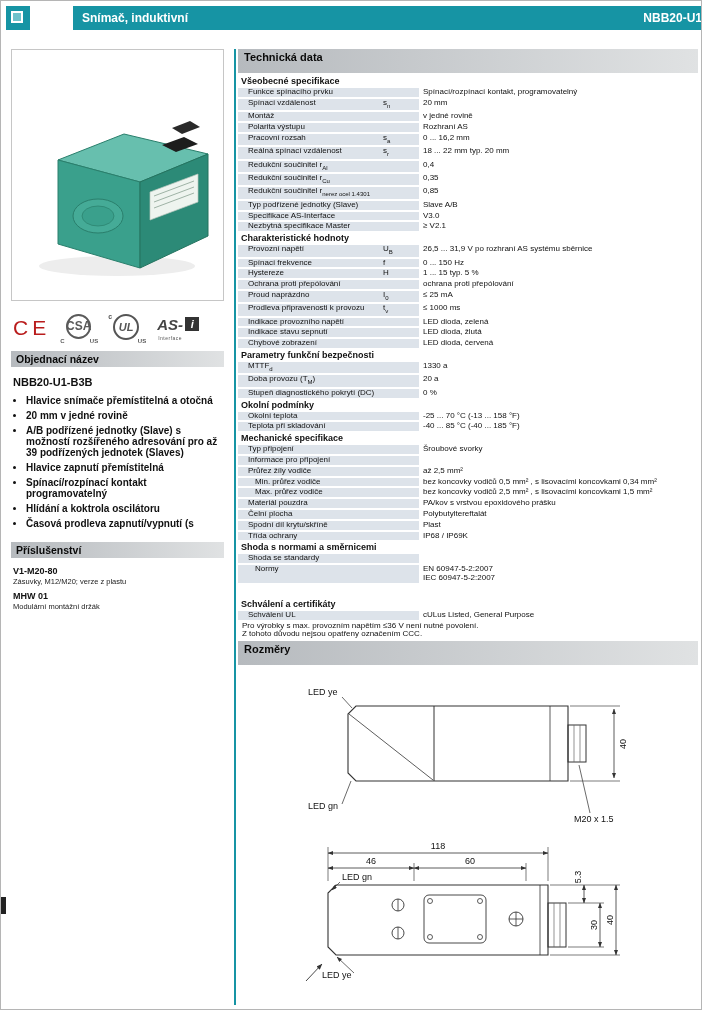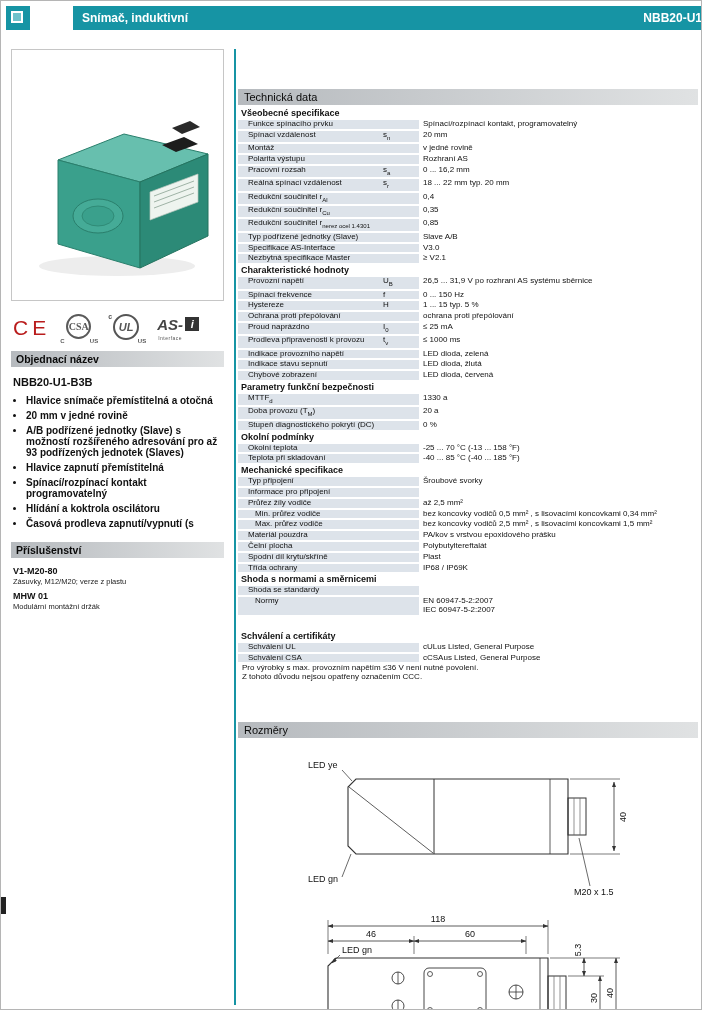--- a/index.html
+++ b/index.html
@@ -13,21 +13,21 @@
             color:#fff; font-size:12px; font-weight:bold; display:flex; justify-content:space-between;
             align-items:center; padding:0 9px;margin-left:41px; }
 
   
   .leftcol { position:absolute; left:10px; top:48px; width:213px; }
   .product-frame { width:213px; height:252px; border:1px solid #c6c6c6; background:#fff; }
   .certs { margin:10px 0 6px 2px; height:34px; display:flex; align-items:center; gap:12px; }
   .ce { font-size:21px; color:#b91c1c; letter-spacing:4px; }
   .csa { position:relative; width:34px; height:31px; }
   .csa-main { position:absolute; left:4px; top:1px; width:25px; height:25px; border:2px solid #5a5a5a; border-radius:50%;
-              font-size:10px; font-weight:bold; color:#5a5a5a; display:flex; align-items:center; justify-content:center;font-family:Liberation Serif, serif; }
+              font-size:12px; font-weight:bold; color:#5a5a5a; display:flex; align-items:center; justify-content:center; }
   .csa-c  { position:absolute; left:-2px; bottom:0; font-size:6px; font-weight:bold; color:#5a5a5a; }
   .csa-us { position:absolute; right:-2px; bottom:0; font-size:6px; font-weight:bold; color:#5a5a5a; }
   .ulm { position:relative; width:37px; height:31px; }
   .ul-main { position:absolute; left:5px; top:1px; width:26px; height:26px; border:2px solid #555; border-radius:50%;
              font-size:11px; font-weight:bold; font-style:italic; color:#555; display:flex; align-items:center; justify-content:center; }
   .ul-c  { position:absolute; left:0; top:0; font-size:7px; font-weight:bold; color:#555; }
   .ul-us { position:absolute; right:-1px; bottom:0; font-size:6px; font-weight:bold; color:#555; }
   .asi { position:relative; width:50px; height:28px; }
   .asi-as  { position:absolute; left:0; top:2px; font-size:15px; font-weight:bold; font-style:italic; color:#454545; }
   .asi-box { position:absolute; left:28px; top:3px; width:14px; height:14px; background:#333; color:#fff;
@@ -42,22 +42,22 @@
   .features li { font-size:10px; font-weight:bold; line-height:11px; margin-bottom:4px; }
   .acc-bar { margin-top:13px; }
   .acc { margin:8px 0 0 2px; }
   .acc-code { font-size:9px; font-weight:bold; line-height:11px; }
   .acc-desc { font-size:7.5px; color:#222; line-height:10px; margin-bottom:4px; }
   .spine-mark { position:absolute; left:0; top:896px; width:5px; height:17px; background:#222; }
 
   
   .vline { position:absolute; left:233px; top:48px; width:2px; height:956px; background:var(--teal,#1694a4); }
   .rightcol { position:absolute; left:237px; top:48px; width:460px; }
-  .sec-bar2 { width:460px; height:16px; line-height:16px; padding-left:6px; font-size:11px; font-weight:normal;
-              background:linear-gradient(90deg,var(--bar1,#b6babe),var(--bar2,#e0e2e3)); color:#0a0a0a;margin-top:40px; }
+  .sec-bar2 { width:460px; height:24px; line-height:16px; padding-left:6px; font-size:11px; font-weight:bold;
+              background:linear-gradient(90deg,var(--bar1,#b6babe),var(--bar2,#e0e2e3)); color:#0a0a0a; }
   #tech-table { margin-top:3px; font-size:8px; }
   .tsec { font-size:9px; font-weight:bold; line-height:10px; margin:2px 0 2px 3px; }
   .tgap { height:12px; }
   .trow { display:flex; margin-bottom:2px; line-height:8.8px; }
   .tkey { display:flex; width:181px; flex-shrink:0; background:var(--shade,#dde3ea); }
   .tlabel { flex:1; padding-left:10px; }
   .tlabel.indent { padding-left:17px; }
   .tsym { width:36px; flex-shrink:0; }
   .tval { flex:1; padding-left:4px; }
   sub { font-size:6px; }
@@ -115,21 +115,21 @@
         <span class="asi-box">i</span>
         <span class="asi-sub">Interface</span>
       </span>
     </div>
 
     <div class="sec-bar order-bar">Objednací název</div>
     <div class="order-code">NBB20-U1-B3B</div>
     <ul class="features" id="features">
         <li class="feature">Hlavice snímače přemístitelná a otočná</li>
         <li class="feature">20 mm v jedné rovině</li>
-        <li class="feature">A/B podřízené jednotky (Slave) s možností rozšířeného adresování pro až 93 podřízených jednotek (Slaves)</li>
+        <li class="feature">A/B podřízené jednotky (Slave) s možností rozšířeného adresování pro až 39 podřízených jednotek (Slaves)</li>
         <li class="feature">Hlavice zapnutí přemístitelná</li>
         <li class="feature">Spínací/rozpínací kontakt programovatelný</li>
         <li class="feature">Hlídání a koktrola oscilátoru</li>
         <li class="feature">Časová prodleva zapnutí/vypnutí (s</li>
       </ul>
 
     <div class="sec-bar acc-bar">Příslušenství</div>
     <div class="acc">
       <div class="acc-code">V1-M20-80</div>
       <div class="acc-desc">Zásuvky, M12/M20; verze z plastu</div>
@@ -483,29 +483,20 @@
         </div>
         <div class="tgap"></div>
         <div class="tsec">Schválení a certifikáty</div>
         <div class="trow">
           <div class="tkey">
             <div class="tlabel">Schválení UL</div>
             <div class="tsym"></div>
           </div>
           <div class="tval">
             <div>cULus Listed, General Purpose</div>
-          </div>
-        </div>
-        <div class="trow">
-          <div class="tkey">
-            <div class="tlabel">Schválení CSA</div>
-            <div class="tsym"></div>
-          </div>
-          <div class="tval">
-            <div>cCSAus Listed, General Purpose</div>
           </div>
         </div>
         <div class="trow">
           <div class="tval">
             <div>Pro výrobky s max. provozním napětím ≤36 V není nutné povolení.</div>
             <div>Z tohoto důvodu nejsou opatřeny označením CCC.</div>
           </div>
         </div>
       </div>
 

